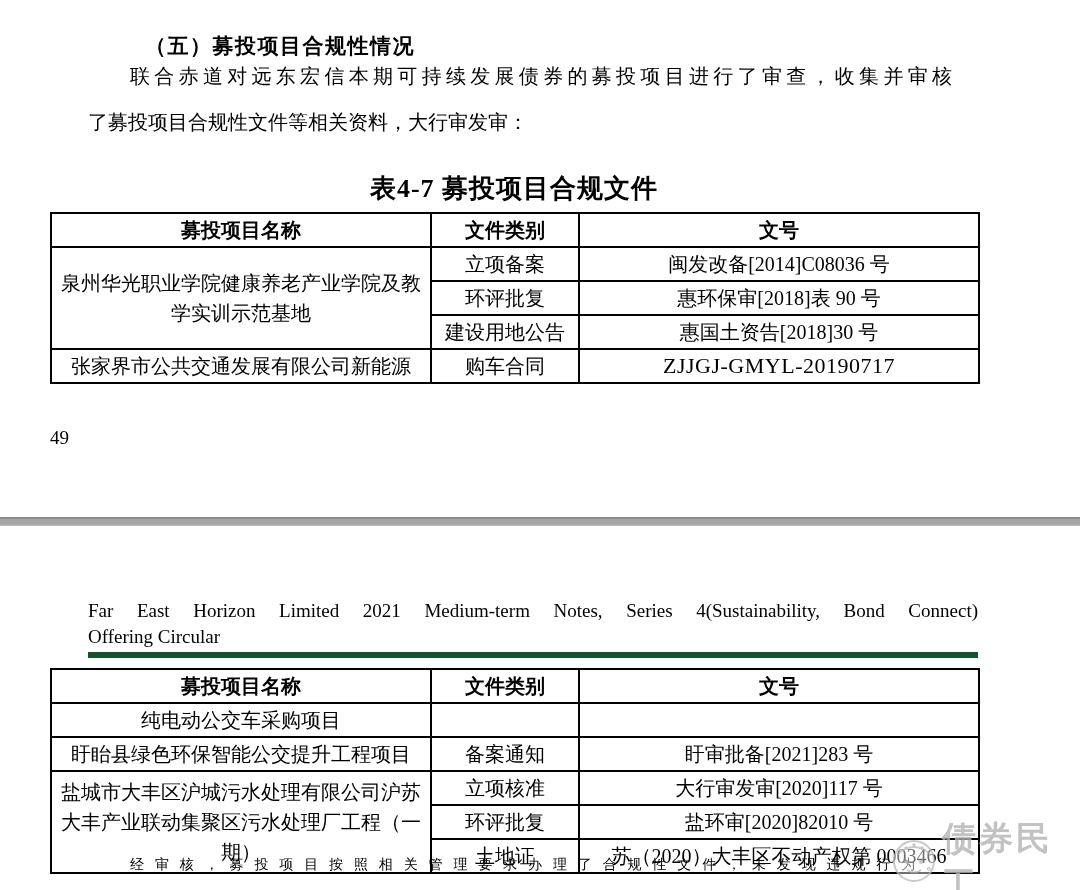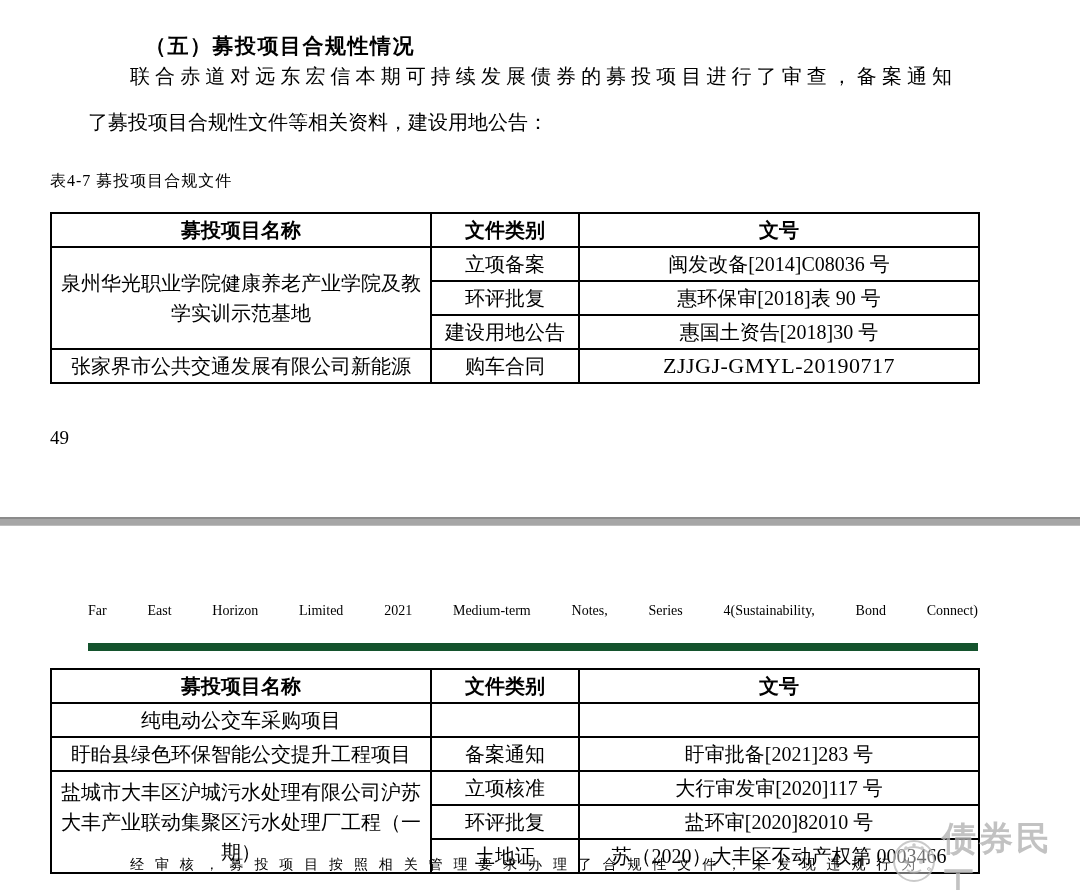--- a/index.html
+++ b/index.html
@@ -14,21 +14,21 @@
   }
   .para-line1 {
     position:absolute; left:130px; top:63px; width:822px;
     font-size:20px; text-align:justify; text-align-last:justify;
   }
   .para-line2 {
     position:absolute; left:88px; top:109px; font-size:20px;
   }
   .table-caption {
     position:absolute; left:50px; top:171px; width:928px;
-    text-align:left; font-size:16px; font-weight:normal; letter-spacing:1px;
+    text-align:center; font-size:26px; font-weight:bold; letter-spacing:1px;
   }
   table.doc-table {
     position:absolute; left:50px; width:928px;
     border-collapse:collapse; table-layout:fixed;
     font-size:20px;
   }
   table.doc-table td, table.doc-table th {
     border:2px solid #000; text-align:center; vertical-align:middle;
     padding:1px 4px; line-height:30px; font-weight:normal;
   }
@@ -42,22 +42,22 @@
   .page-number {
     position:absolute; left:50px; top:427px; width:928px;
     text-align:left; font-size:19px;
   }
   .page-divider {
     position:absolute; left:0; top:517px; width:1080px; height:9px;
     background:#a6a6a6; border-top:2px solid #8b8b8b; border-bottom:1px solid #bdbdbd;
   }
   .doc-title {
     position:absolute; left:88px; top:598px; width:890px;
-    font-size:14px; line-height:26px;
-    border-bottom:8px solid #14532d; padding-bottom:19px;
+    font-size:19px; line-height:26px;
+    border-bottom:6px solid #14532d; padding-bottom:2px;
   }
   .doc-title .jline { text-align:justify; text-align-last:justify; }
   .closing-para {
     position:absolute; left:130px; top:856px; width:810px;
     font-size:14px; text-align:justify; text-align-last:justify;
     background:transparent;
   }
   .watermark {
     position:absolute; left:890px; top:816px; display:flex; align-items:center;
     opacity:0.8; z-index:6; pointer-events:none;
@@ -68,22 +68,22 @@
     text-shadow:0 0 1px #ffffff;
   }
   .watermark svg { margin-right:4px; }
 </style>
 </head>
 <body>
 
 <div class="canvas">
 
   <div class="heading">（五）募投项目合规性情况</div>
-  <div class="para-line1">联合赤道对远东宏信本期可持续发展债券的募投项目进行了审查，备案通知</div>
-  <div class="para-line2">了募投项目合规性文件等相关资料，建设用地公告：</div>
+  <div class="para-line1">联合赤道对远东宏信本期可持续发展债券的募投项目进行了审查，收集并审核</div>
+  <div class="para-line2">了募投项目合规性文件等相关资料，大行审发审：</div>
   <div class="table-caption">表4-7 募投项目合规文件</div>
 
   <table class="doc-table" id="table1">
     <colgroup>
         <col style="width:380px">
         <col style="width:148px">
         <col style="width:400px">
       </colgroup>
     <tbody>
         <tr>
@@ -111,20 +111,21 @@
     </tr>
   </tbody>
     </table>
 
   <div class="page-number">49</div>
 
   <div class="page-divider"></div>
 
   <div class="doc-title">
     <div class="jline">Far East Horizon Limited 2021 Medium-term Notes, Series 4(Sustainability, Bond Connect)</div>
+    <div>Offering Circular</div>
   </div>
 
   <table class="doc-table" id="table2">
     <colgroup>
         <col style="width:380px">
         <col style="width:148px">
         <col style="width:400px">
       </colgroup>
     <tbody>
         <tr>

